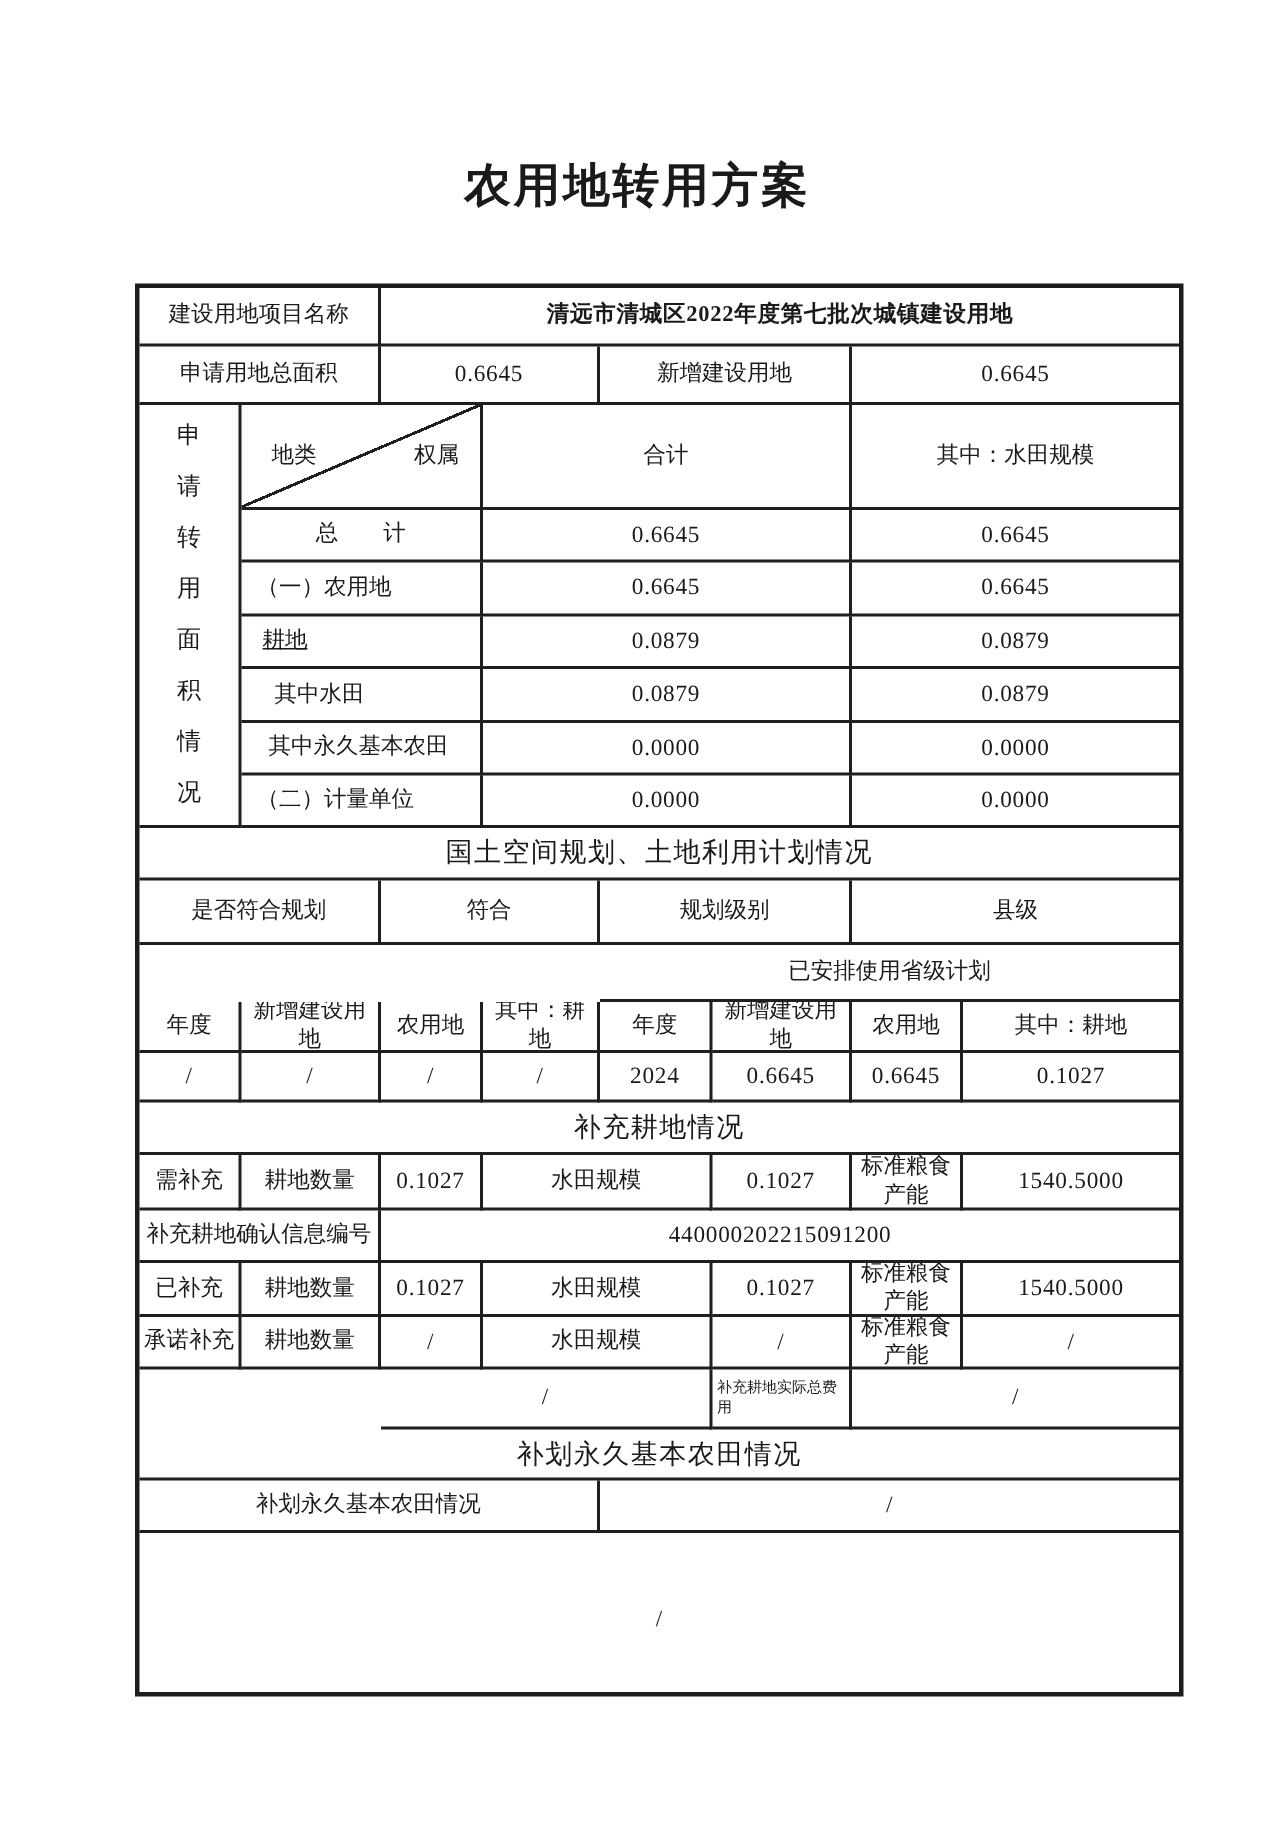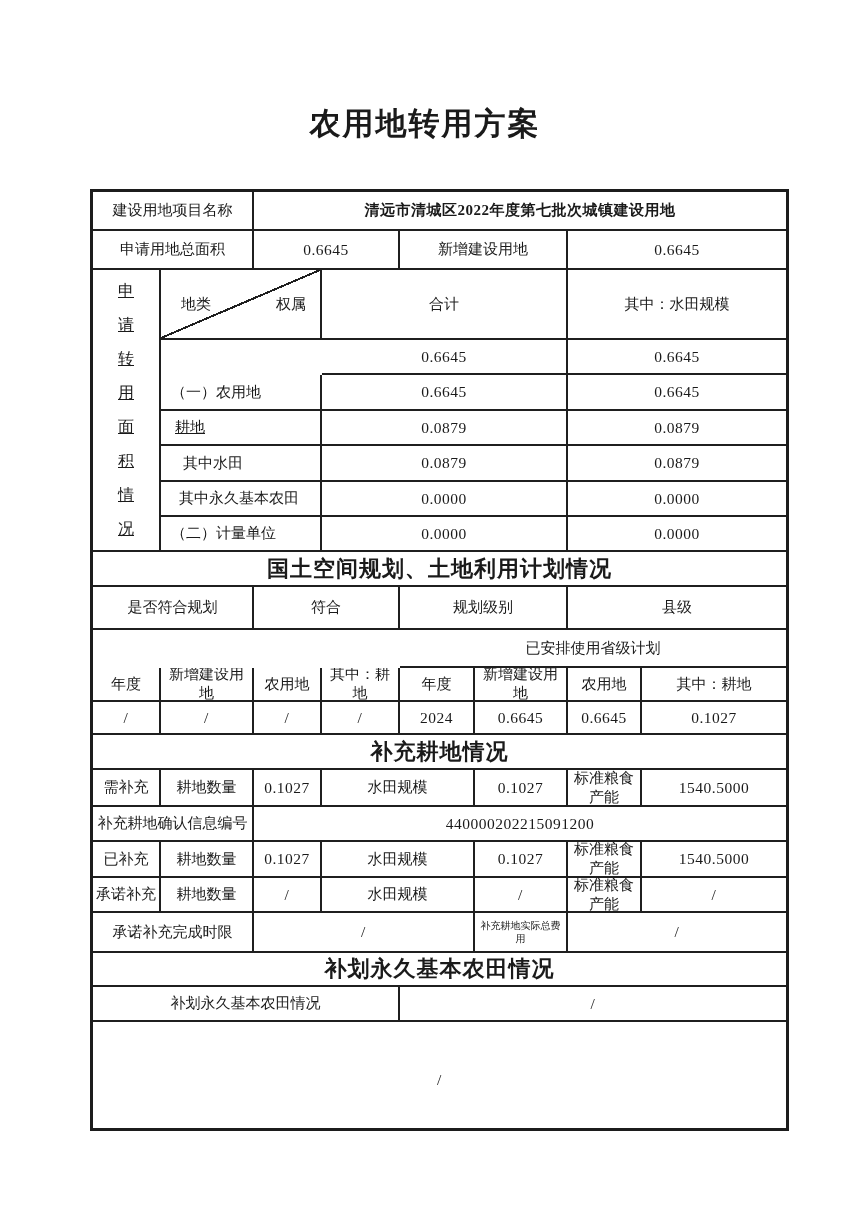--- a/index.html
+++ b/index.html
@@ -38,33 +38,33 @@
     border-bottom:2px solid #1f1f1f;
     display:flex;align-items:center;justify-content:center;
     text-align:center;
     font-size:15px;
     padding:2px 3px;
     line-height:1.25;
     overflow:hidden;
   }
   .nr{border-right:none;}
   .nb{border-bottom:none;}
-  .left{justify-content:flex-start;text-align:center;}
+  .left{justify-content:flex-start;text-align:left;}
   .p10{padding-left:10px;}
   .p14{padding-left:14px;text-decoration:underline;}
   .p18{padding-left:18px;}
   .p22{padding-left:22px;}
   .sec{
     font-family:"Liberation Sans","DejaVu Sans",sans-serif;
-    font-weight:700;font-size:22px;letter-spacing:1px;
+    font-weight:400;font-size:18px;letter-spacing:1px;
   }
   .val{font-size:15.5px;letter-spacing:0.5px;}
   .semib{font-weight:600;letter-spacing:0.5px;}
   
-  .vcell{padding:0;text-decoration:underline;}
+  .vcell{padding:0;}
   .vtext{
     width:17px;
     font-size:16px;
     line-height:34px;
     word-break:break-all;
     text-align:center;
   }
   
   .diag{
     position:relative;
@@ -100,20 +100,21 @@
       <div class="vtext">申请转用面积情况</div>
     </div>
 
     <div class="cell" style="grid-row:3;grid-column:4/7">合计</div>
     <div class="cell diag" style="grid-row:3;grid-column:2/4">
       <span>地类</span>
       <span>权属</span>
     </div>
     <div class="cell nr" style="grid-row:3;grid-column:7/9">其中：水田规模</div>
 
+    <div class="cell" style="grid-row:4;grid-column:2/4">总　　计</div>
     <div class="cell val" style="grid-row:4;grid-column:4/7">0.6645</div>
     <div class="cell nr val" style="grid-row:4;grid-column:7/9">0.6645</div>
 
     <div class="cell left p10" style="grid-row:5;grid-column:2/4">（一）农用地</div>
     <div class="cell val" style="grid-row:5;grid-column:4/7">0.6645</div>
     <div class="cell nr val" style="grid-row:5;grid-column:7/9">0.6645</div>
 
     <div class="cell left p14" style="grid-row:6;grid-column:2/4">耕地</div>
     <div class="cell val" style="grid-row:6;grid-column:4/7">0.0879</div>
     <div class="cell nr val" style="grid-row:6;grid-column:7/9">0.0879</div>
@@ -179,21 +180,20 @@
     <div class="cell nr val" style="grid-row:18;grid-column:8">1540.5000</div>
 
     <div class="cell" style="grid-row:19;grid-column:1;padding:2px 0;">承诺补充</div>
     <div class="cell" style="grid-row:19;grid-column:2">耕地数量</div>
     <div class="cell val" style="grid-row:19;grid-column:3">/</div>
     <div class="cell" style="grid-row:19;grid-column:4/6">水田规模</div>
     <div class="cell val" style="grid-row:19;grid-column:6">/</div>
     <div class="cell wrap2" style="grid-row:19;grid-column:7">标准粮食产能</div>
     <div class="cell nr val" style="grid-row:19;grid-column:8">/</div>
 
-    <div class="cell" style="grid-row:20;grid-column:1/3">承诺补充完成时限</div>
     <div class="cell val" style="grid-row:20;grid-column:3/6">/</div>
     <div class="cell left cost-label" style="grid-row:20;grid-column:6">补充耕地实际总费用</div>
     <div class="cell nr val" style="grid-row:20;grid-column:7/9">/</div>
 
     <div class="cell nr sec" style="grid-row:21;grid-column:1/9">补划永久基本农田情况</div>
 
     <div class="cell" style="grid-row:22;grid-column:1/5">补划永久基本农田情况</div>
     <div class="cell nr val" style="grid-row:22;grid-column:5/9">/</div>
 
     <div class="cell nr nb val" style="grid-row:23;grid-column:1/9;align-items:flex-start;padding-top:48px;">/</div>

